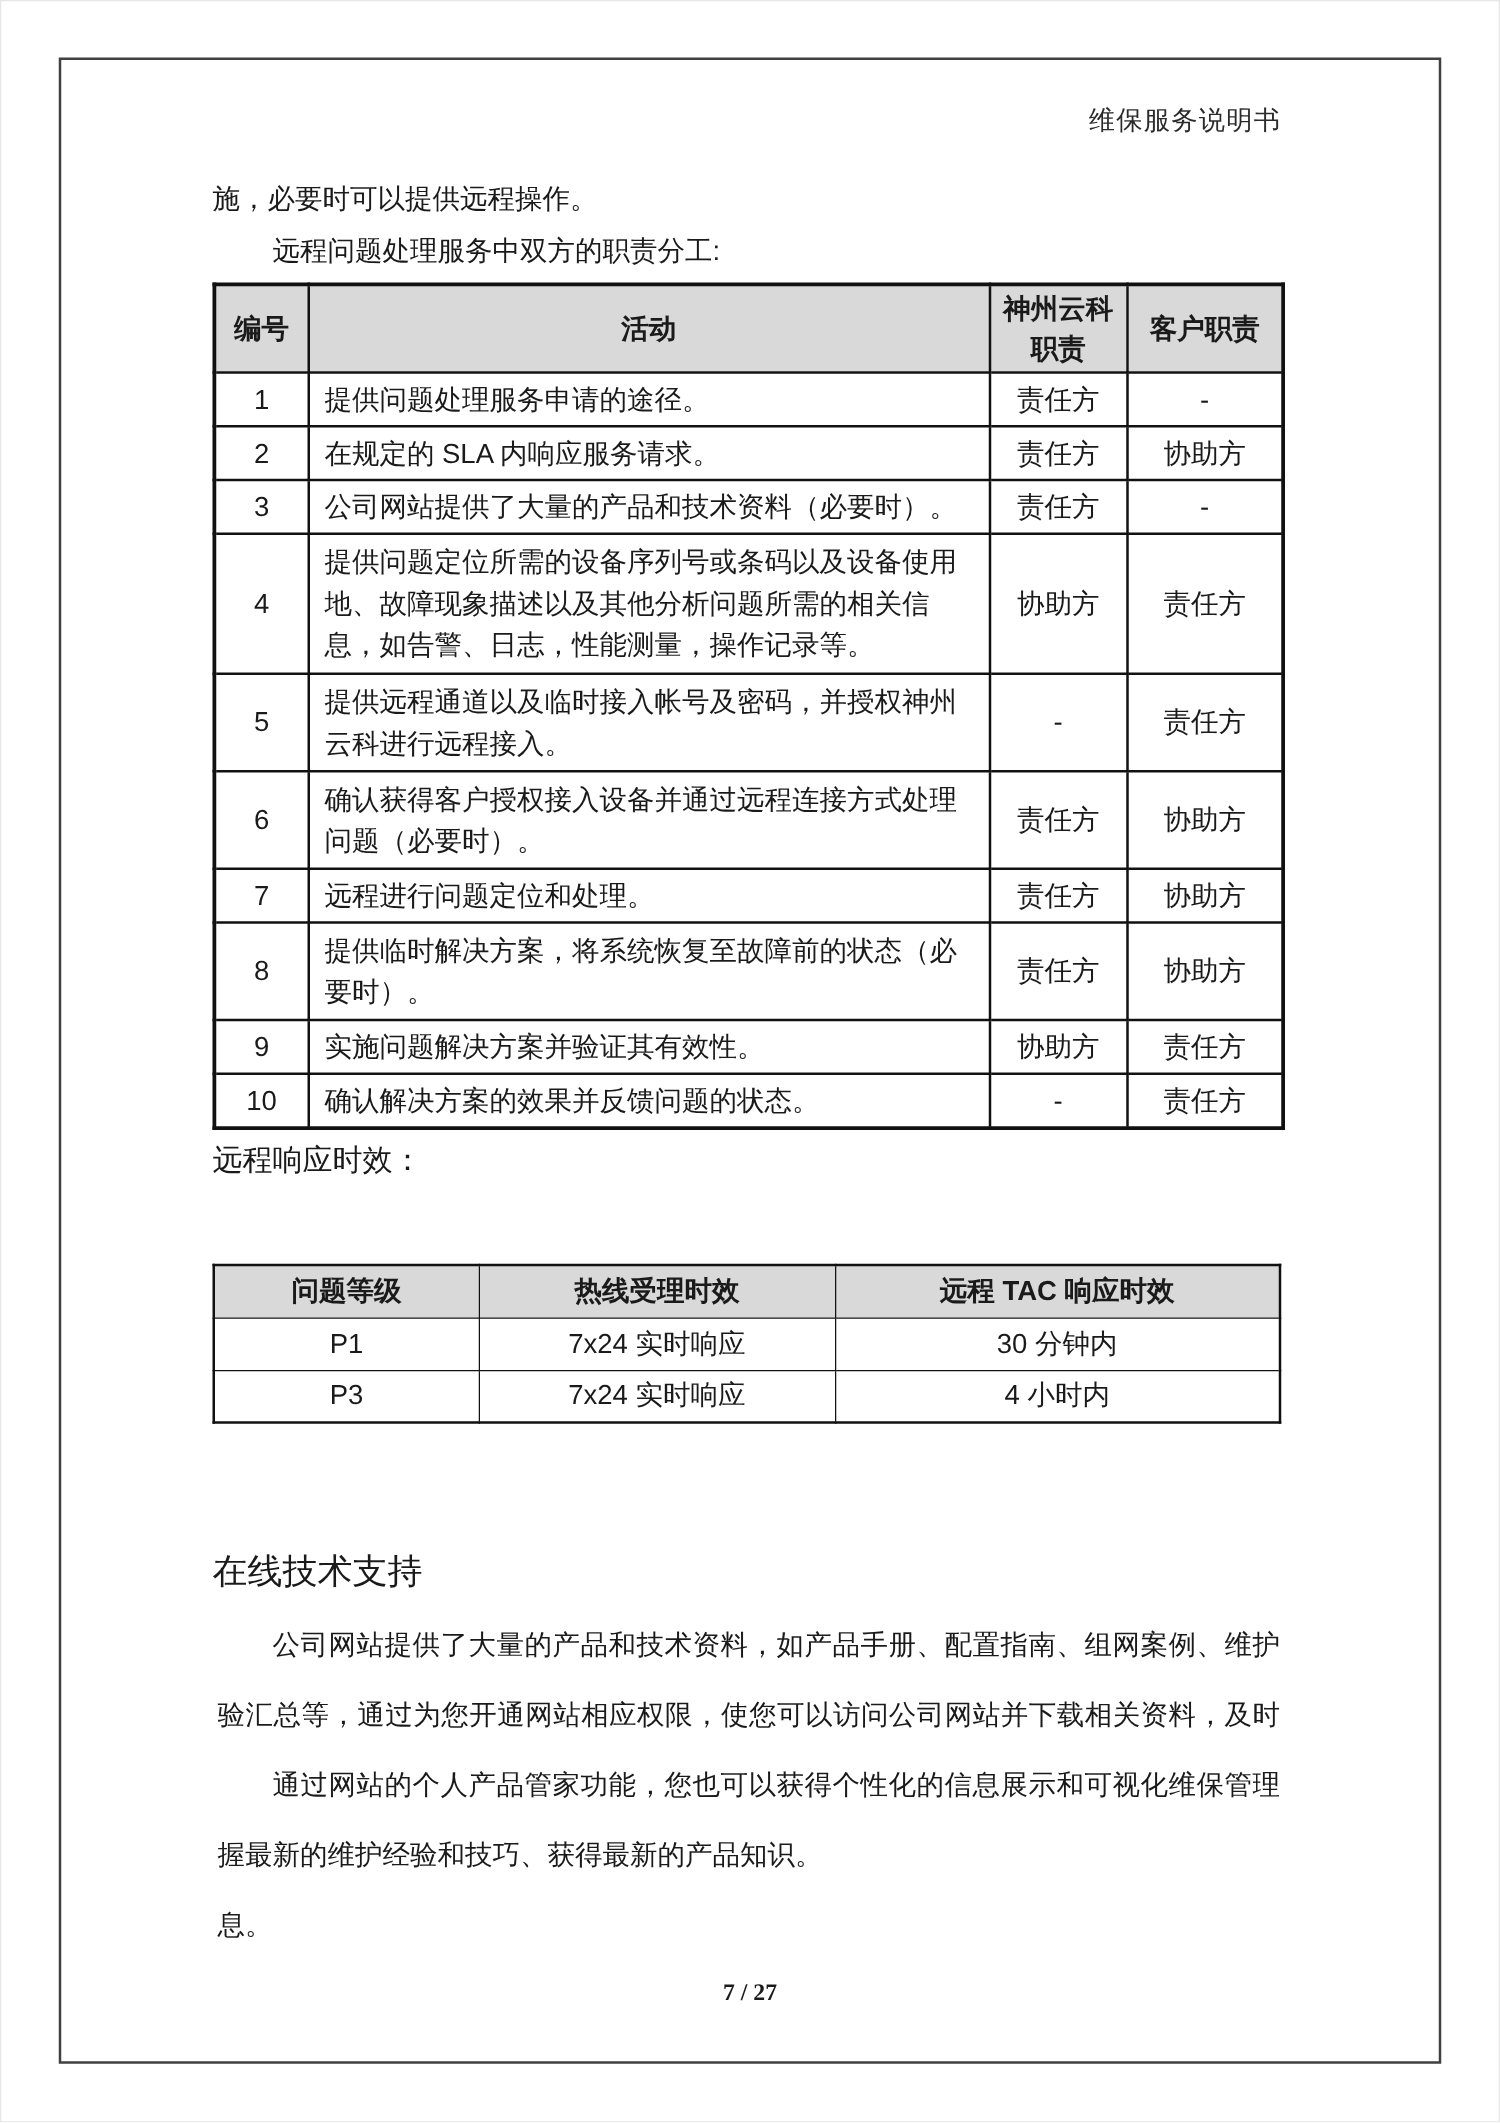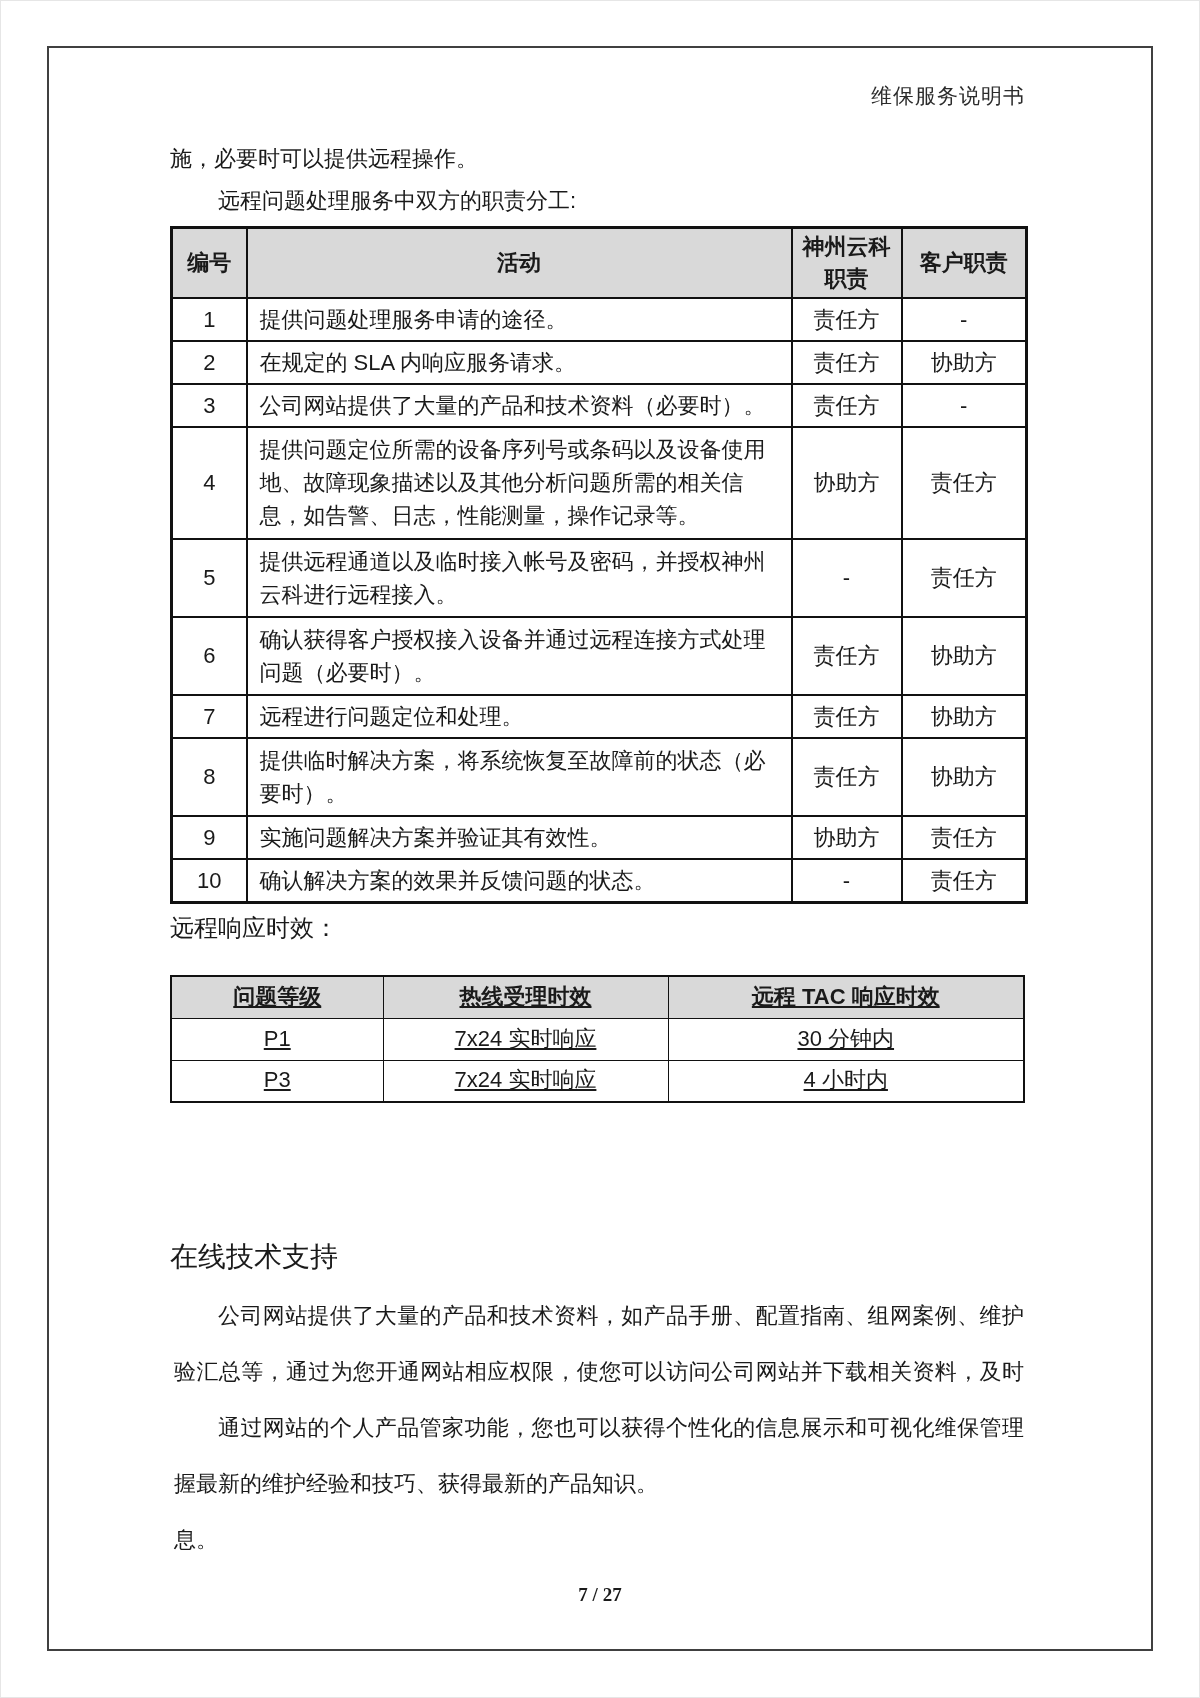--- a/index.html
+++ b/index.html
@@ -16,21 +16,21 @@
 
   table{border-collapse:collapse;table-layout:fixed;}
   .t1{position:absolute;left:170px;top:226px;width:855px;border:3px solid #111;}
   .t1 th,.t1 td{border:2px solid #111;font-size:22px;font-weight:normal;line-height:1.5;overflow:hidden;}
   .t1 th{background:#d9d9d9;font-weight:bold;text-align:center;padding:0;line-height:1.45;}
   .t1 td{text-align:center;padding:2px;}
   .t1 td.act{text-align:left;padding:4px 8px 4px 12px;}
   tr.rh-h{height:70px;} tr.rh-s{height:43px;} tr.rh-d{height:78px;} tr.rh-t{height:112px;}
 
   .rt-heading{position:absolute;left:170px;top:912px;font-size:24px;}
-  .t2{position:absolute;left:170px;top:975px;width:853px;border:2px solid #111;text-decoration:underline;}
+  .t2{position:absolute;left:170px;top:1011px;width:853px;border:2px solid #111;}
   .t2 th,.t2 td{border:1px solid #111;font-size:22px;text-align:center;padding:2px;line-height:1.4;overflow:hidden;}
   .t2 th{background:#d9d9d9;font-weight:bold;}
   .t2 tr{height:42px;}
 
   .ols-heading{position:absolute;left:170px;top:1238px;font-size:28px;}
   .paras{position:absolute;left:158px;top:1288px;width:866px;}
   .pline{height:56px;line-height:56px;font-size:22px;white-space:nowrap;margin-left:16px;}
   .pline.just{text-align:justify;text-align-last:justify;white-space:normal;overflow:hidden;}
   .pline.ind{text-indent:44px;}
 

